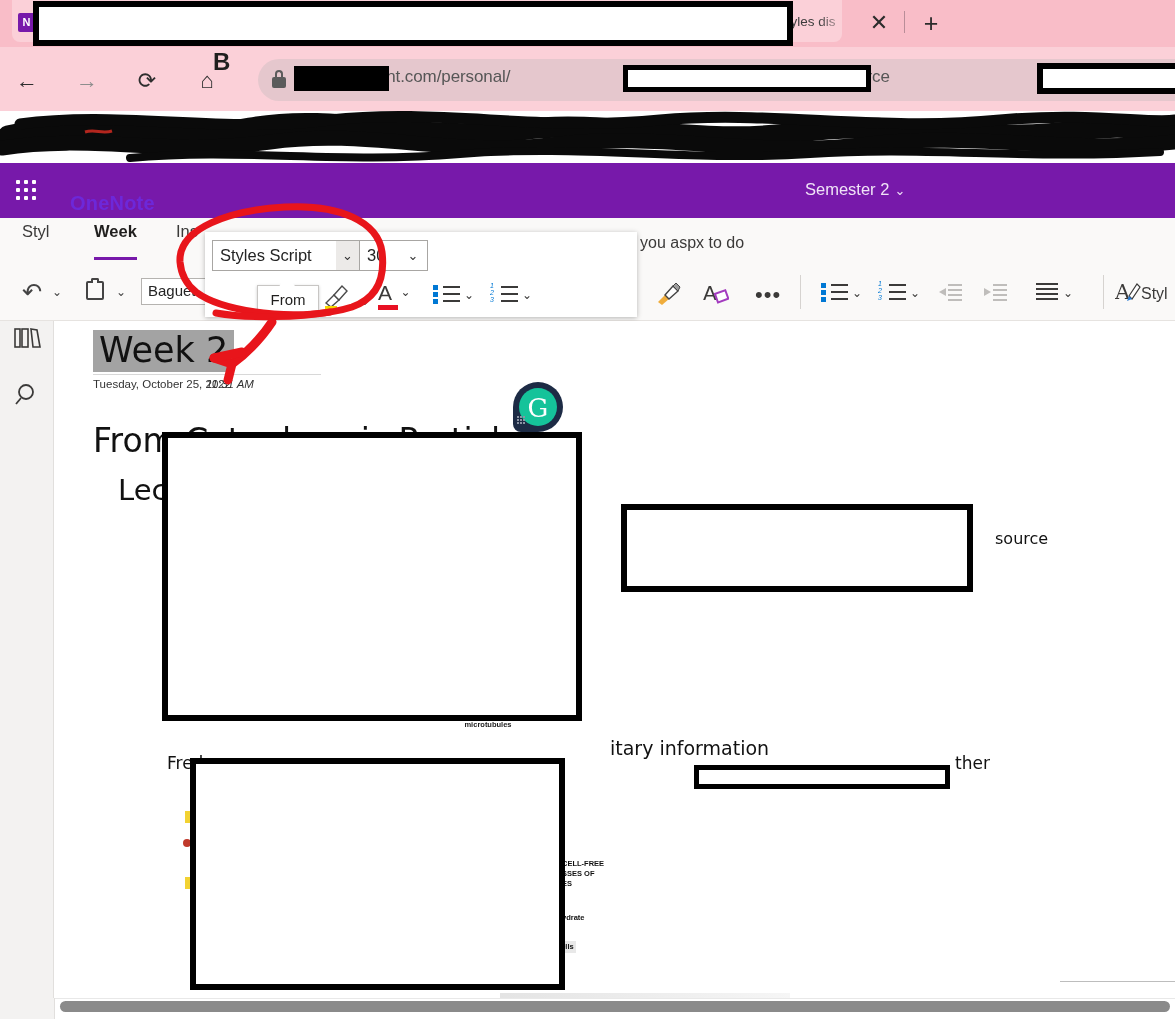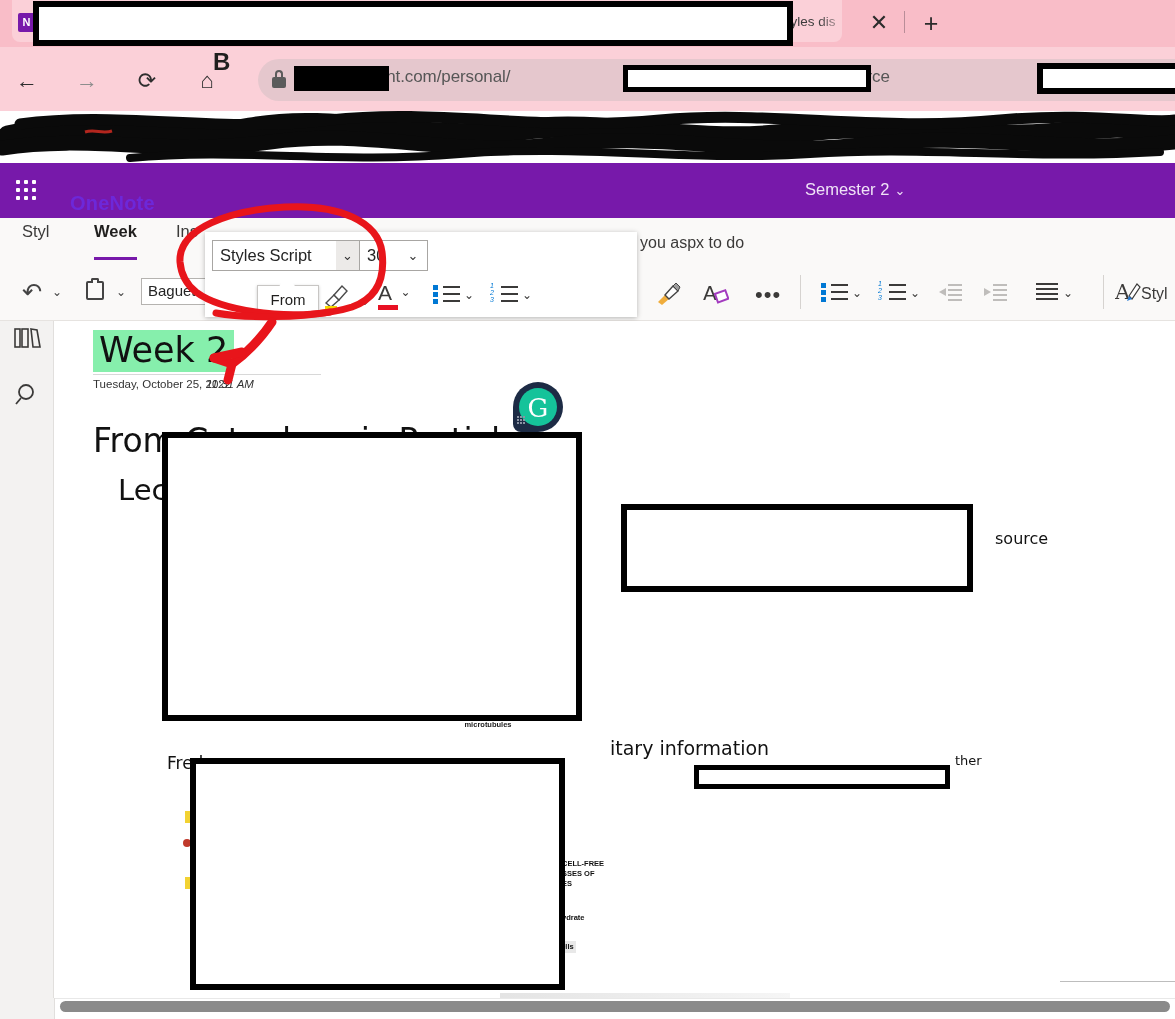--- a/index.html
+++ b/index.html
@@ -265,21 +265,21 @@
   #rail-notebooks { top: 326px; }
   #rail-search { top: 382px; font-size: 25px; }
 
   
   .canvas {
     position: absolute; left: 55px; top: 321px; width: 1120px; height: 677px;
     background: #ffffff; overflow: hidden;
   }
   .note-title {
     position: absolute; left: 38px; top: 9px; height: 42px;
-    background: #86efac; padding: 0px 6px; font-size: 35px; color: #111;
+    background: #a3a3a3; padding: 0px 6px; font-size: 35px; color: #111;
     font-family: "DejaVu Sans", sans-serif; white-space: nowrap;
   }
   .title-rule {
     position: absolute; left: 38px; top: 53px; width: 228px; height: 1px;
     background: #d8d8d8;
   }
   .note-date {
     position: absolute; left: 38px; top: 57px; font-size: 11.5px; color: #333;
     white-space: nowrap;
   }
@@ -616,21 +616,21 @@
     <div class="note-time">11:31 AM</div>
 
     <div class="nt" id="nt-h1">From Cytoplasmic Particles</div>
     <div class="nt" id="nt-h2">Lec                                        ns 1</div>
     <div class="nt" id="nt-l1">H                                              e the</div>
     <div class="nt" id="nt-l2">C                                              0:50</div>
     <div class="nt" style="position:absolute; left:940px; top:208px; font-size:16px;">source</div>
 
     <div class="nt" id="nt-l3">Fredr</div>
     <div class="nt" style="position:absolute; left:555px; top:408px; font-size:19px;margin-top:8px;">itary information</div>
-    <div class="nt" style="position:absolute; left:900px; top:432px; font-size:13px;">ther</div>
+    <div class="nt" style="position:absolute; left:900px; top:432px; font-size:17px;">ther</div>
 
     <div class="img-caption" style="white-space: pre-line;">phragmoplast
 microtubules</div>
 
     <div class="diag-lbl" id="dl-1" style="white-space: pre-line;">CELL-FREE
 SSES OF
 ES</div>
     <div class="diag-lbl" id="dl-2">ydrate</div>
     <div class="diag-lbl" id="dl-3">cells</div>
     <div class="diag-tick" id="dt-1"></div>

